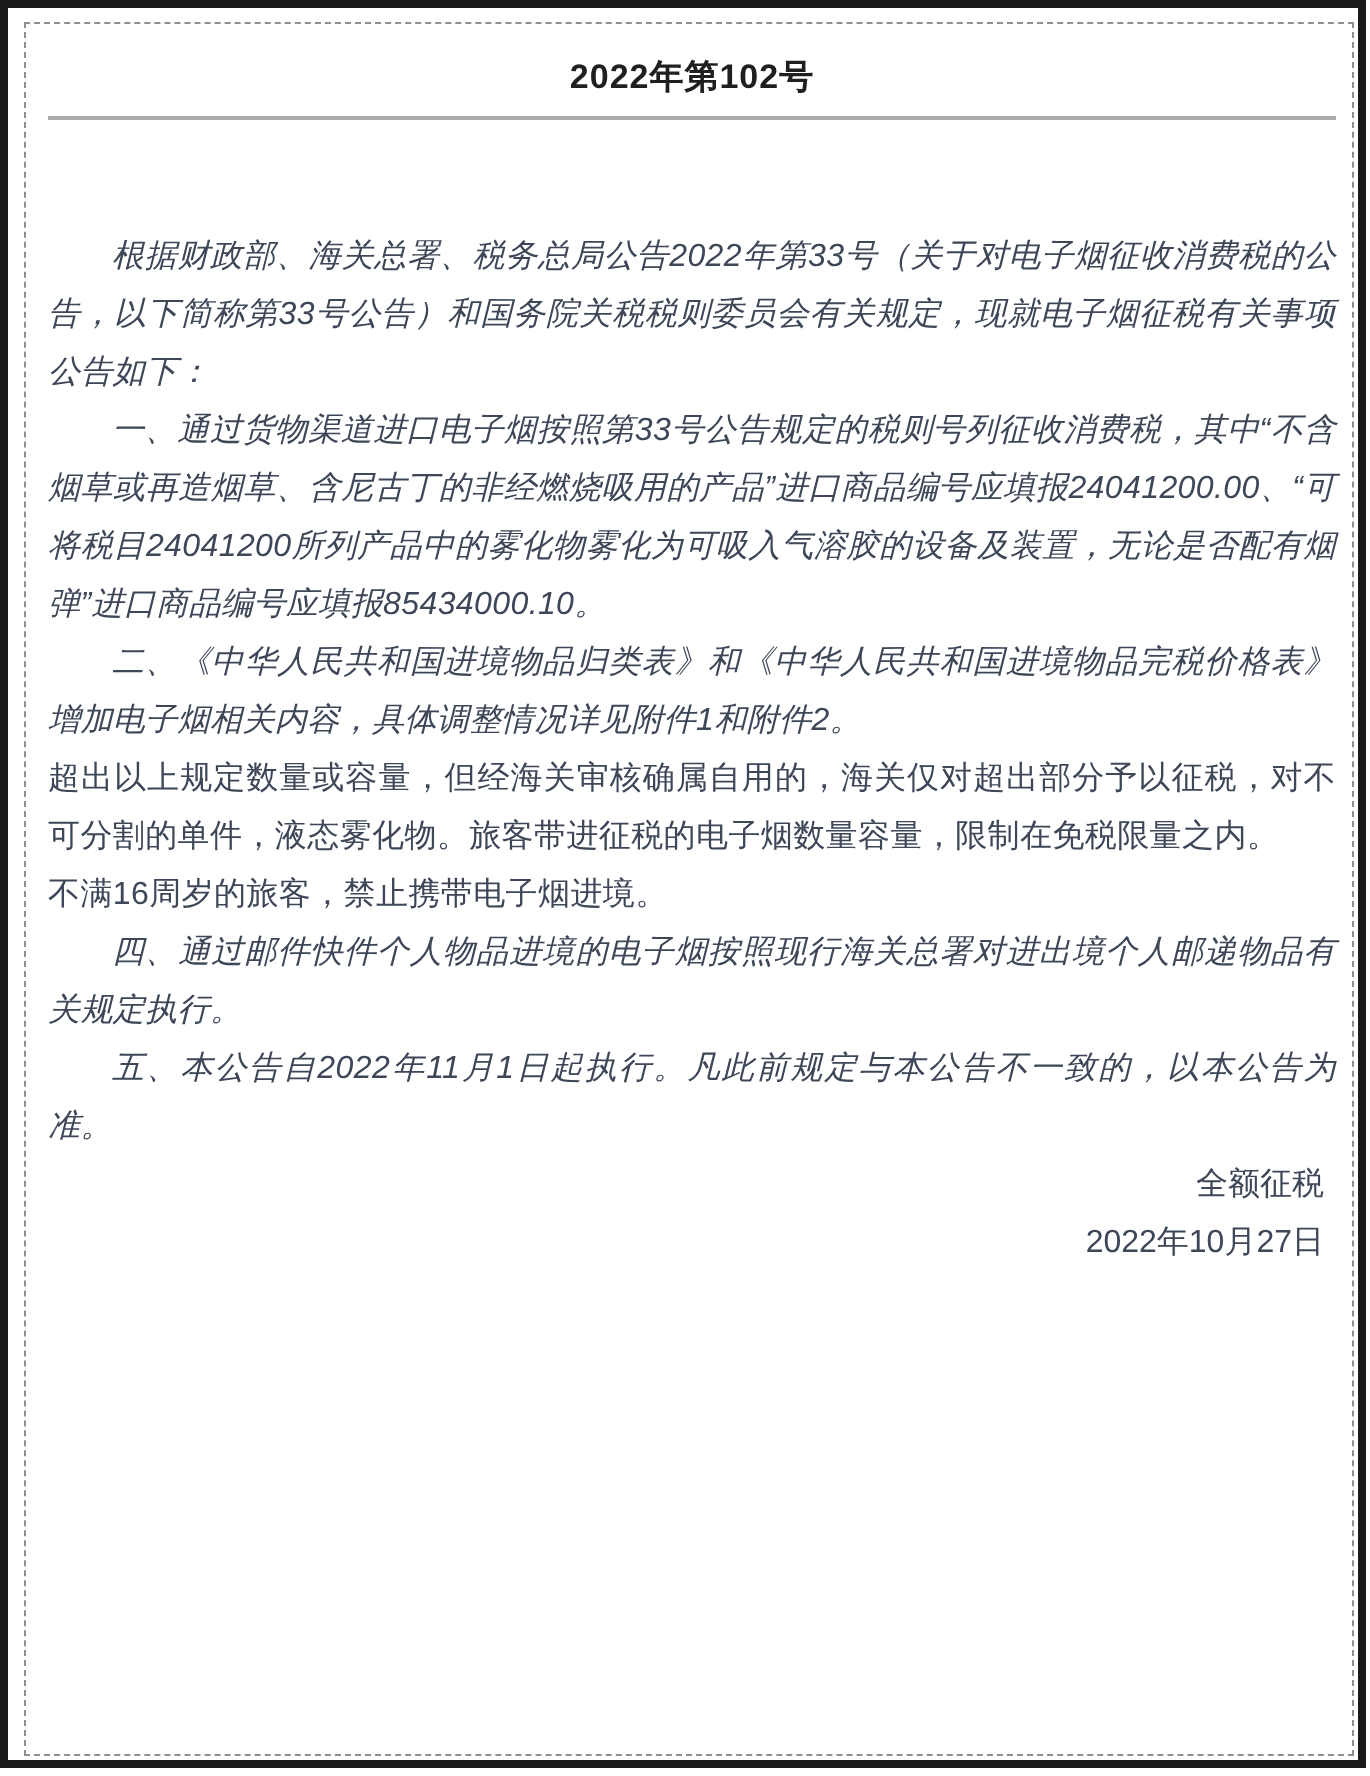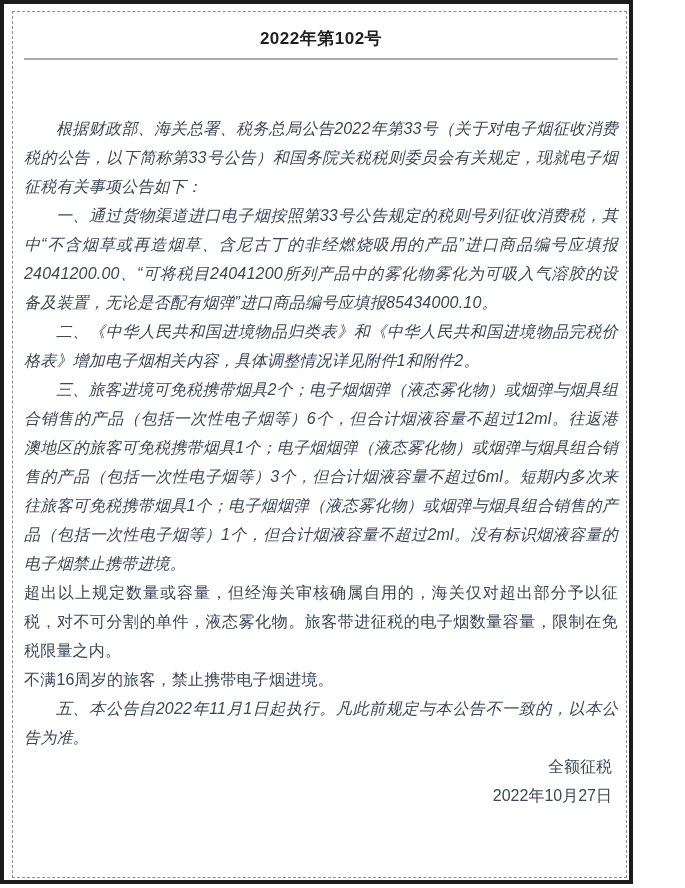--- a/index.html
+++ b/index.html
@@ -11,21 +11,21 @@
     position: relative;
     width: 685px;
     height: 888px;
     font-family: "Liberation Sans", "DejaVu Sans", sans-serif;
     overflow: hidden;
   }
   .outer-frame {
     position: absolute;
     left: 0;
     top: 0;
-    width: 633px;
+    width: 683px;
     height: 884px;
     box-sizing: border-box;
     border: 4px solid var(--page_border, #1b1b1b);
     background: var(--background, #ffffff);
   }
   .dashed-frame {
     position: absolute;
     left: 8px;
     top: 7px;
     right: 2px;
@@ -80,23 +80,23 @@
 <body style="--page_border: #1b1b1b; --inner_border_dash: #8f8f8f; --divider: #ababab; --title_ink: #1f1f1f; --body_ink: #3d4758; --background: #ffffff;">
 
 <div class="outer-frame">
   <div class="dashed-frame">
     <h1 class="doc-title">2022年第102号</h1>
     <hr class="title-divider">
     <div class="doc-body">
         <p class="para indent">根据财政部、海关总署、税务总局公告2022年第33号（关于对电子烟征收消费税的公告，以下简称第33号公告）和国务院关税税则委员会有关规定，现就电子烟征税有关事项公告如下：</p>
         <p class="para indent">一、通过货物渠道进口电子烟按照第33号公告规定的税则号列征收消费税，其中“不含烟草或再造烟草、含尼古丁的非经燃烧吸用的产品”进口商品编号应填报24041200.00、“可将税目24041200所列产品中的雾化物雾化为可吸入气溶胶的设备及装置，无论是否配有烟弹”进口商品编号应填报85434000.10。</p>
         <p class="para indent">二、《中华人民共和国进境物品归类表》和《中华人民共和国进境物品完税价格表》增加电子烟相关内容，具体调整情况详见附件1和附件2。</p>
-        <p class="para indent">三、旅客进境可免税携带烟具2个；电子烟烟弹（液态雾化物）或烟弹与烟具组合销售的产品（包括一次性电子烟等）6个，但合计烟液容量不超过12ml。往返港澳地区的旅客可免税携带烟具1个；电子烟烟弹（液态雾化物）或烟弹与烟具组合销售的产品（包括一次性电子烟等）3个，但合计烟液容量不超过6ml。短期内多次来往旅客可免税携带烟具1个；电子烟烟弹（液态雾化物）或烟弹与烟具组合销售的产品（包括一次性电子烟等）1个，但合计烟液容量不超过2ml。没有标识烟液容量的电子烟禁止携带进境。</p>
         <p class="para">超出以上规定数量或容量，但经海关审核确属自用的，海关仅对超出部分予以征税，对不可分割的单件，液态雾化物。旅客带进征税的电子烟数量容量，限制在免税限量之内。</p>
         <p class="para">不满16周岁的旅客，禁止携带电子烟进境。</p>
+        <p class="para indent">四、通过邮件快件个人物品进境的电子烟按照现行海关总署对进出境个人邮递物品有关规定执行。</p>
         <p class="para indent">五、本公告自2022年11月1日起执行。凡此前规定与本公告不一致的，以本公告为准。</p>
       </div>
     <div class="signature-block">
       <p class="sig-line">全额征税</p>
       <p class="sig-line">2022年10月27日</p>
     </div>
   </div>
 </div>
 
 </body></html>

